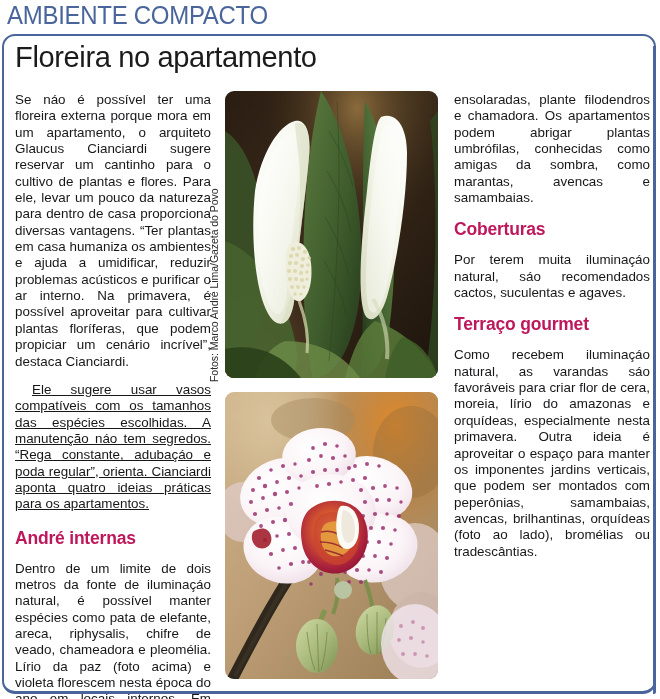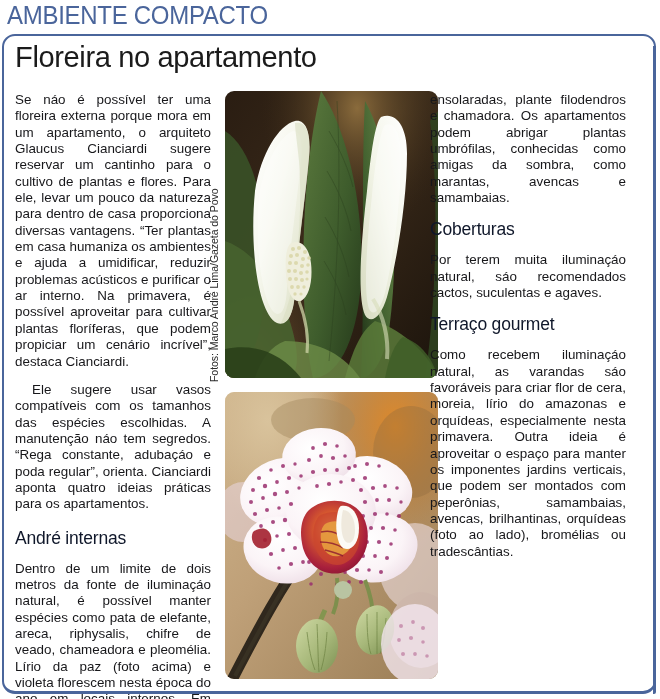--- a/index.html
+++ b/index.html
@@ -68,31 +68,31 @@
     position:absolute;
     top:92px;
     font-size:13.4px;
     line-height:16.35px;
     color:#17171a;
     text-align:justify;
     text-justify:inter-word;
     hyphens:none;
   }
   .col-left{ left:15px;  width:196px; }
-  .col-right{ left:430px; width:196px; }
+  .col-right{ left:454px; width:196px; }
 
   .col p{ margin:0; }
-  .col p.indent{ text-indent:17px; }
+  .col p.indent{ text-indent:17px;text-decoration:underline; }
   .col p + p{ margin-top:12px; }
 
   .subhead{
     font-size:17.5px;
     line-height:21px;
-    font-weight:400;
-    color:#0f172a;
+    font-weight:700;
+    color:#be185d;
     margin:13px 0 1px 0 !important;
     letter-spacing:-0.2px;
     text-align:left;
   }
   .subhead.first{ margin-top:15px !important; }
 
   
   .photo{
     position:absolute;
     left:225px;

